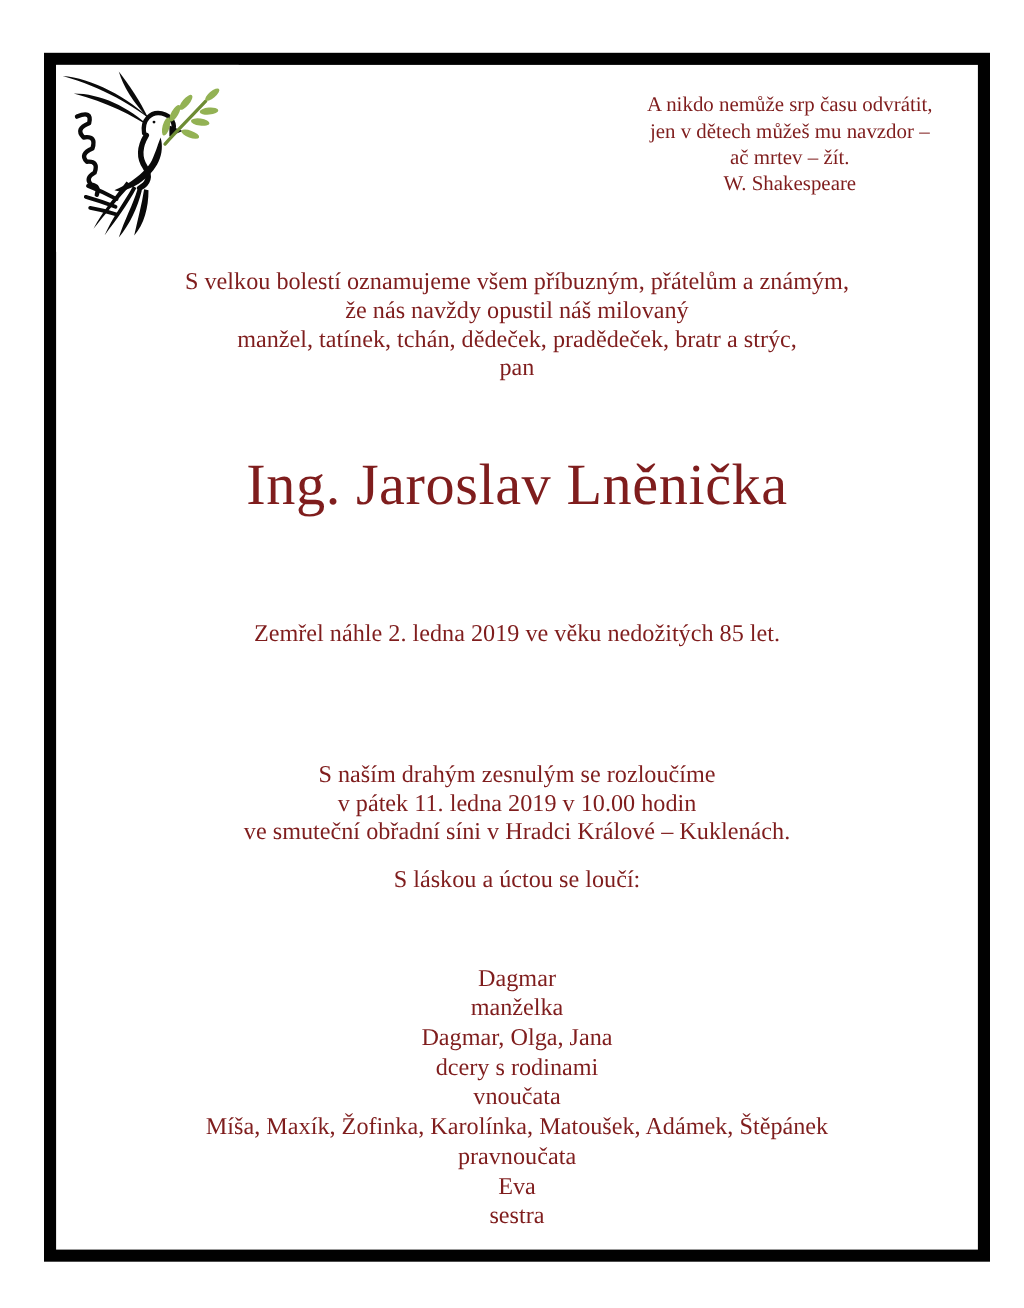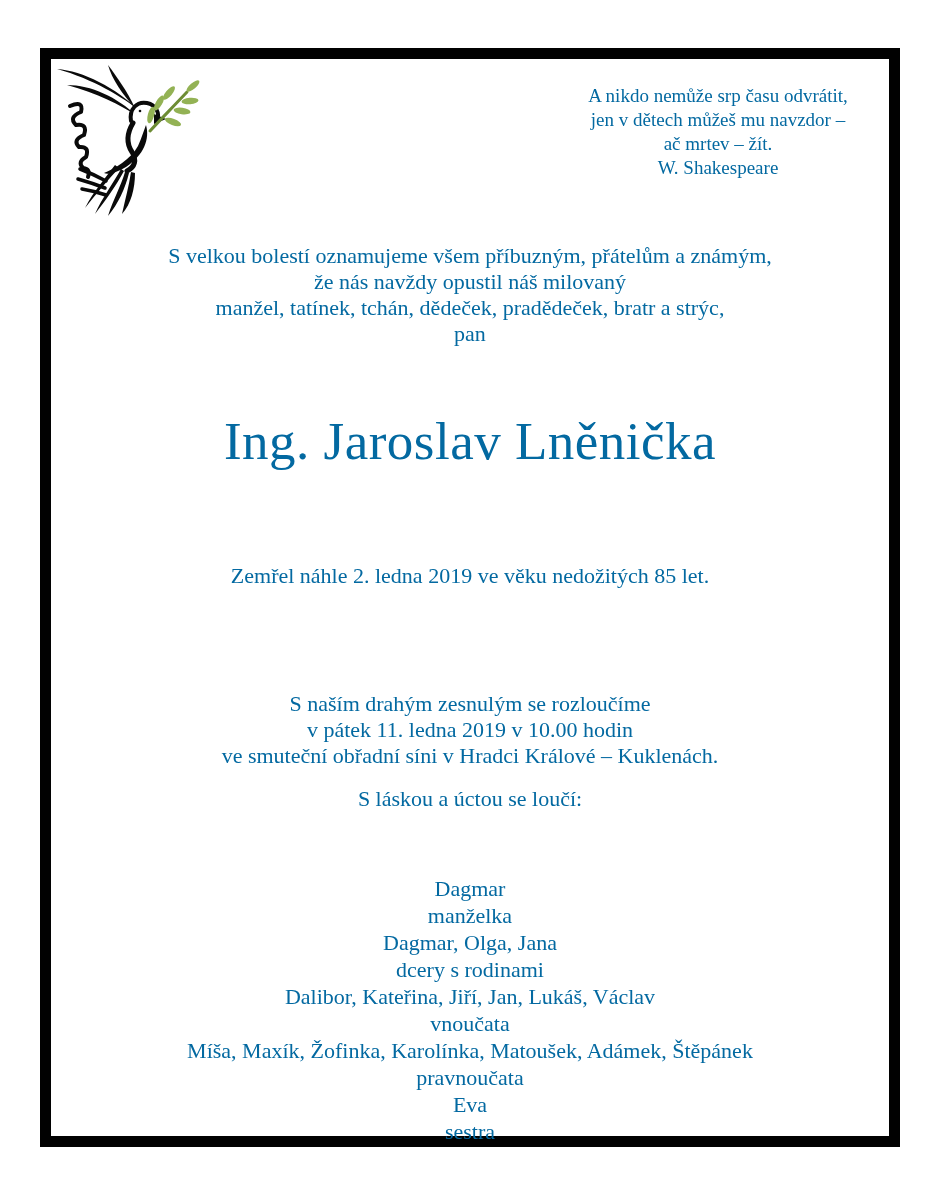--- a/index.html
+++ b/index.html
@@ -2,21 +2,21 @@
 <html><head>
 <meta charset="utf-8">
 <style>
   html,body{margin:0;padding:0;background:#ffffff;}
   .page{
     position:relative;
     width:931px;height:1189px;
     background:#ffffff;
     overflow:hidden;
     font-family:"Liberation Serif","DejaVu Serif",serif;
-    color:#0369a1;
+    color:#7f1d1d;
   }
   .frame{
     position:absolute;
     left:40px;top:48px;
     width:860px;height:1099px;
     border:11px solid #010101;
     box-sizing:border-box;
   }
   .dove{
     position:absolute;left:0;top:0;
@@ -134,21 +134,20 @@
       <div>ve smuteční obřadní síni v Hradci Králové – Kuklenách.</div>
     </div>
 
     <div class="closing">S láskou a úctou se loučí:</div>
 
     <div class="mourners">
       <div>Dagmar</div>
       <div>manželka</div>
       <div>Dagmar, Olga, Jana</div>
       <div>dcery s rodinami</div>
-      <div>Dalibor, Kateřina, Jiří, Jan, Lukáš, Václav</div>
       <div>vnoučata</div>
       <div>Míša, Maxík, Žofinka, Karolínka, Matoušek, Adámek, Štěpánek</div>
       <div>pravnoučata</div>
       <div>Eva</div>
       <div>sestra</div>
     </div>
 
   </div>
 </div>
 

